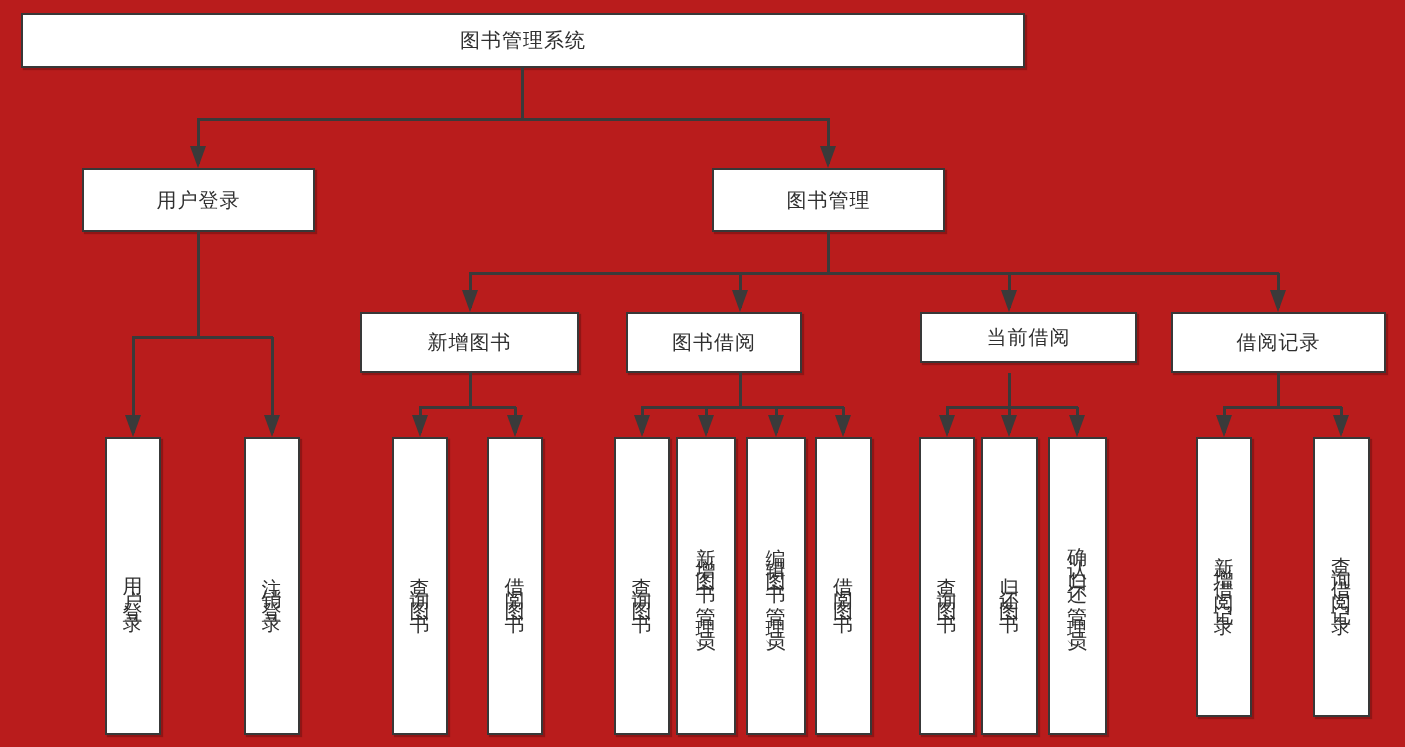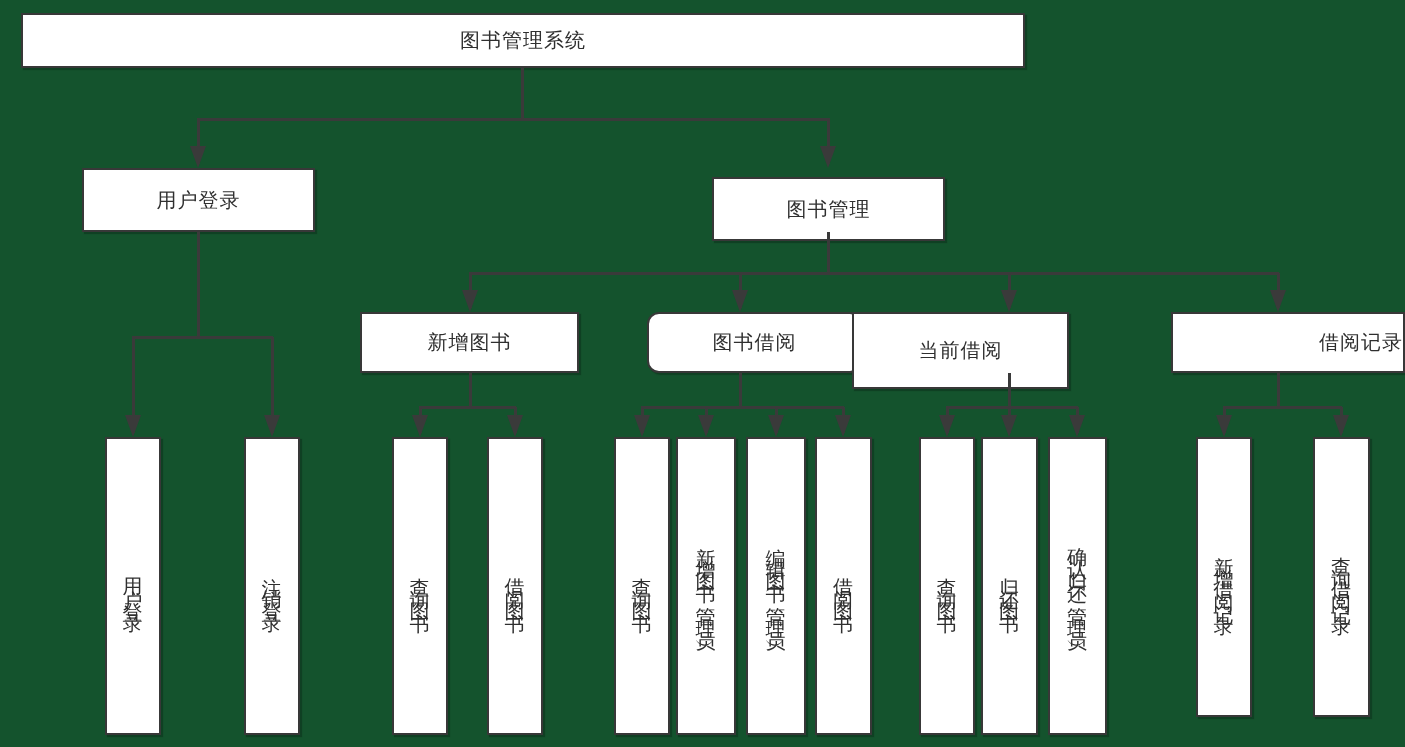--- a/index.html
+++ b/index.html
@@ -5,21 +5,21 @@
   html, body {
     margin: 0;
     padding: 0;
     background: #ffffff;
     font-family: "Liberation Sans", "DejaVu Sans", sans-serif;
   }
   .canvas {
     position: relative;
     width: 1405px;
     height: 747px;
-    background: #14532d;
+    background: #b91c1c;
     overflow: hidden;
   }
   
   .box {
     position: absolute;
     box-sizing: border-box;
     background: #ffffff;
     border: 2.5px solid #383838;
     box-shadow: 2px 2px 1px rgba(0,0,0,0.22);
     display: flex;
@@ -107,46 +107,46 @@
   </div>
 
   <div class="vline" style="left:521px;top:68px;height:51px;"></div>
   <div class="hline" style="left:197px;top:118px;width:633px;"></div>
   <div class="arrow" style="left:190px;top:119px;height:49px;"></div>
   <div class="arrow" style="left:820px;top:119px;height:49px;"></div>
 
   <div class="box" style="left:82px;top:168px;width:233px;height:64px;">
     <span>用户登录</span>
   </div>
-  <div class="box" style="left:712px;top:168px;width:233px;height:64px;margin-top:9px;">
+  <div class="box" style="left:712px;top:168px;width:233px;height:64px;">
     <span>图书管理</span>
   </div>
 
   <div class="vline" style="left:197px;top:232px;height:105px;"></div>
   <div class="hline" style="left:132px;top:336px;width:141px;"></div>
   <div class="arrow" style="left:125px;top:337px;height:100px;"></div>
   <div class="arrow" style="left:264px;top:337px;height:100px;"></div>
 
   <div class="vline" style="left:827px;top:232px;height:41px;"></div>
   <div class="hline" style="left:469px;top:272px;width:810px;"></div>
   <div class="arrow" style="left:462px;top:273px;height:39px;"></div>
   <div class="arrow" style="left:732px;top:273px;height:39px;"></div>
   <div class="arrow" style="left:1001px;top:273px;height:39px;"></div>
   <div class="arrow" style="left:1270px;top:273px;height:39px;"></div>
 
   <div class="box" style="left:360px;top:312px;width:219px;height:61px;">
     <span>新增图书</span>
   </div>
-  <div class="box" style="left:647px;top:312px;width:215px;height:61px;border-radius:12px;">
+  <div class="box" style="left:626px;top:312px;width:176px;height:61px;">
     <span>图书借阅</span>
   </div>
-  <div class="box" style="left:852px;top:312px;width:217px;height:77px;">
+  <div class="box" style="left:920px;top:312px;width:217px;height:51px;">
     <span>当前借阅</span>
   </div>
-  <div class="box" style="left:1171px;top:312px;width:234px;height:61px;justify-content:flex-end;">
+  <div class="box" style="left:1171px;top:312px;width:215px;height:61px;">
     <span>借阅记录</span>
   </div>
 
   <div class="vline" style="left:469px;top:373px;height:34px;"></div>
   <div class="hline" style="left:419px;top:406px;width:97px;"></div>
   <div class="arrow" style="left:412px;top:407px;height:30px;"></div>
   <div class="arrow" style="left:507px;top:407px;height:30px;"></div>
 
   <div class="vline" style="left:739px;top:373px;height:34px;"></div>
   <div class="hline" style="left:641px;top:406px;width:203px;"></div>

